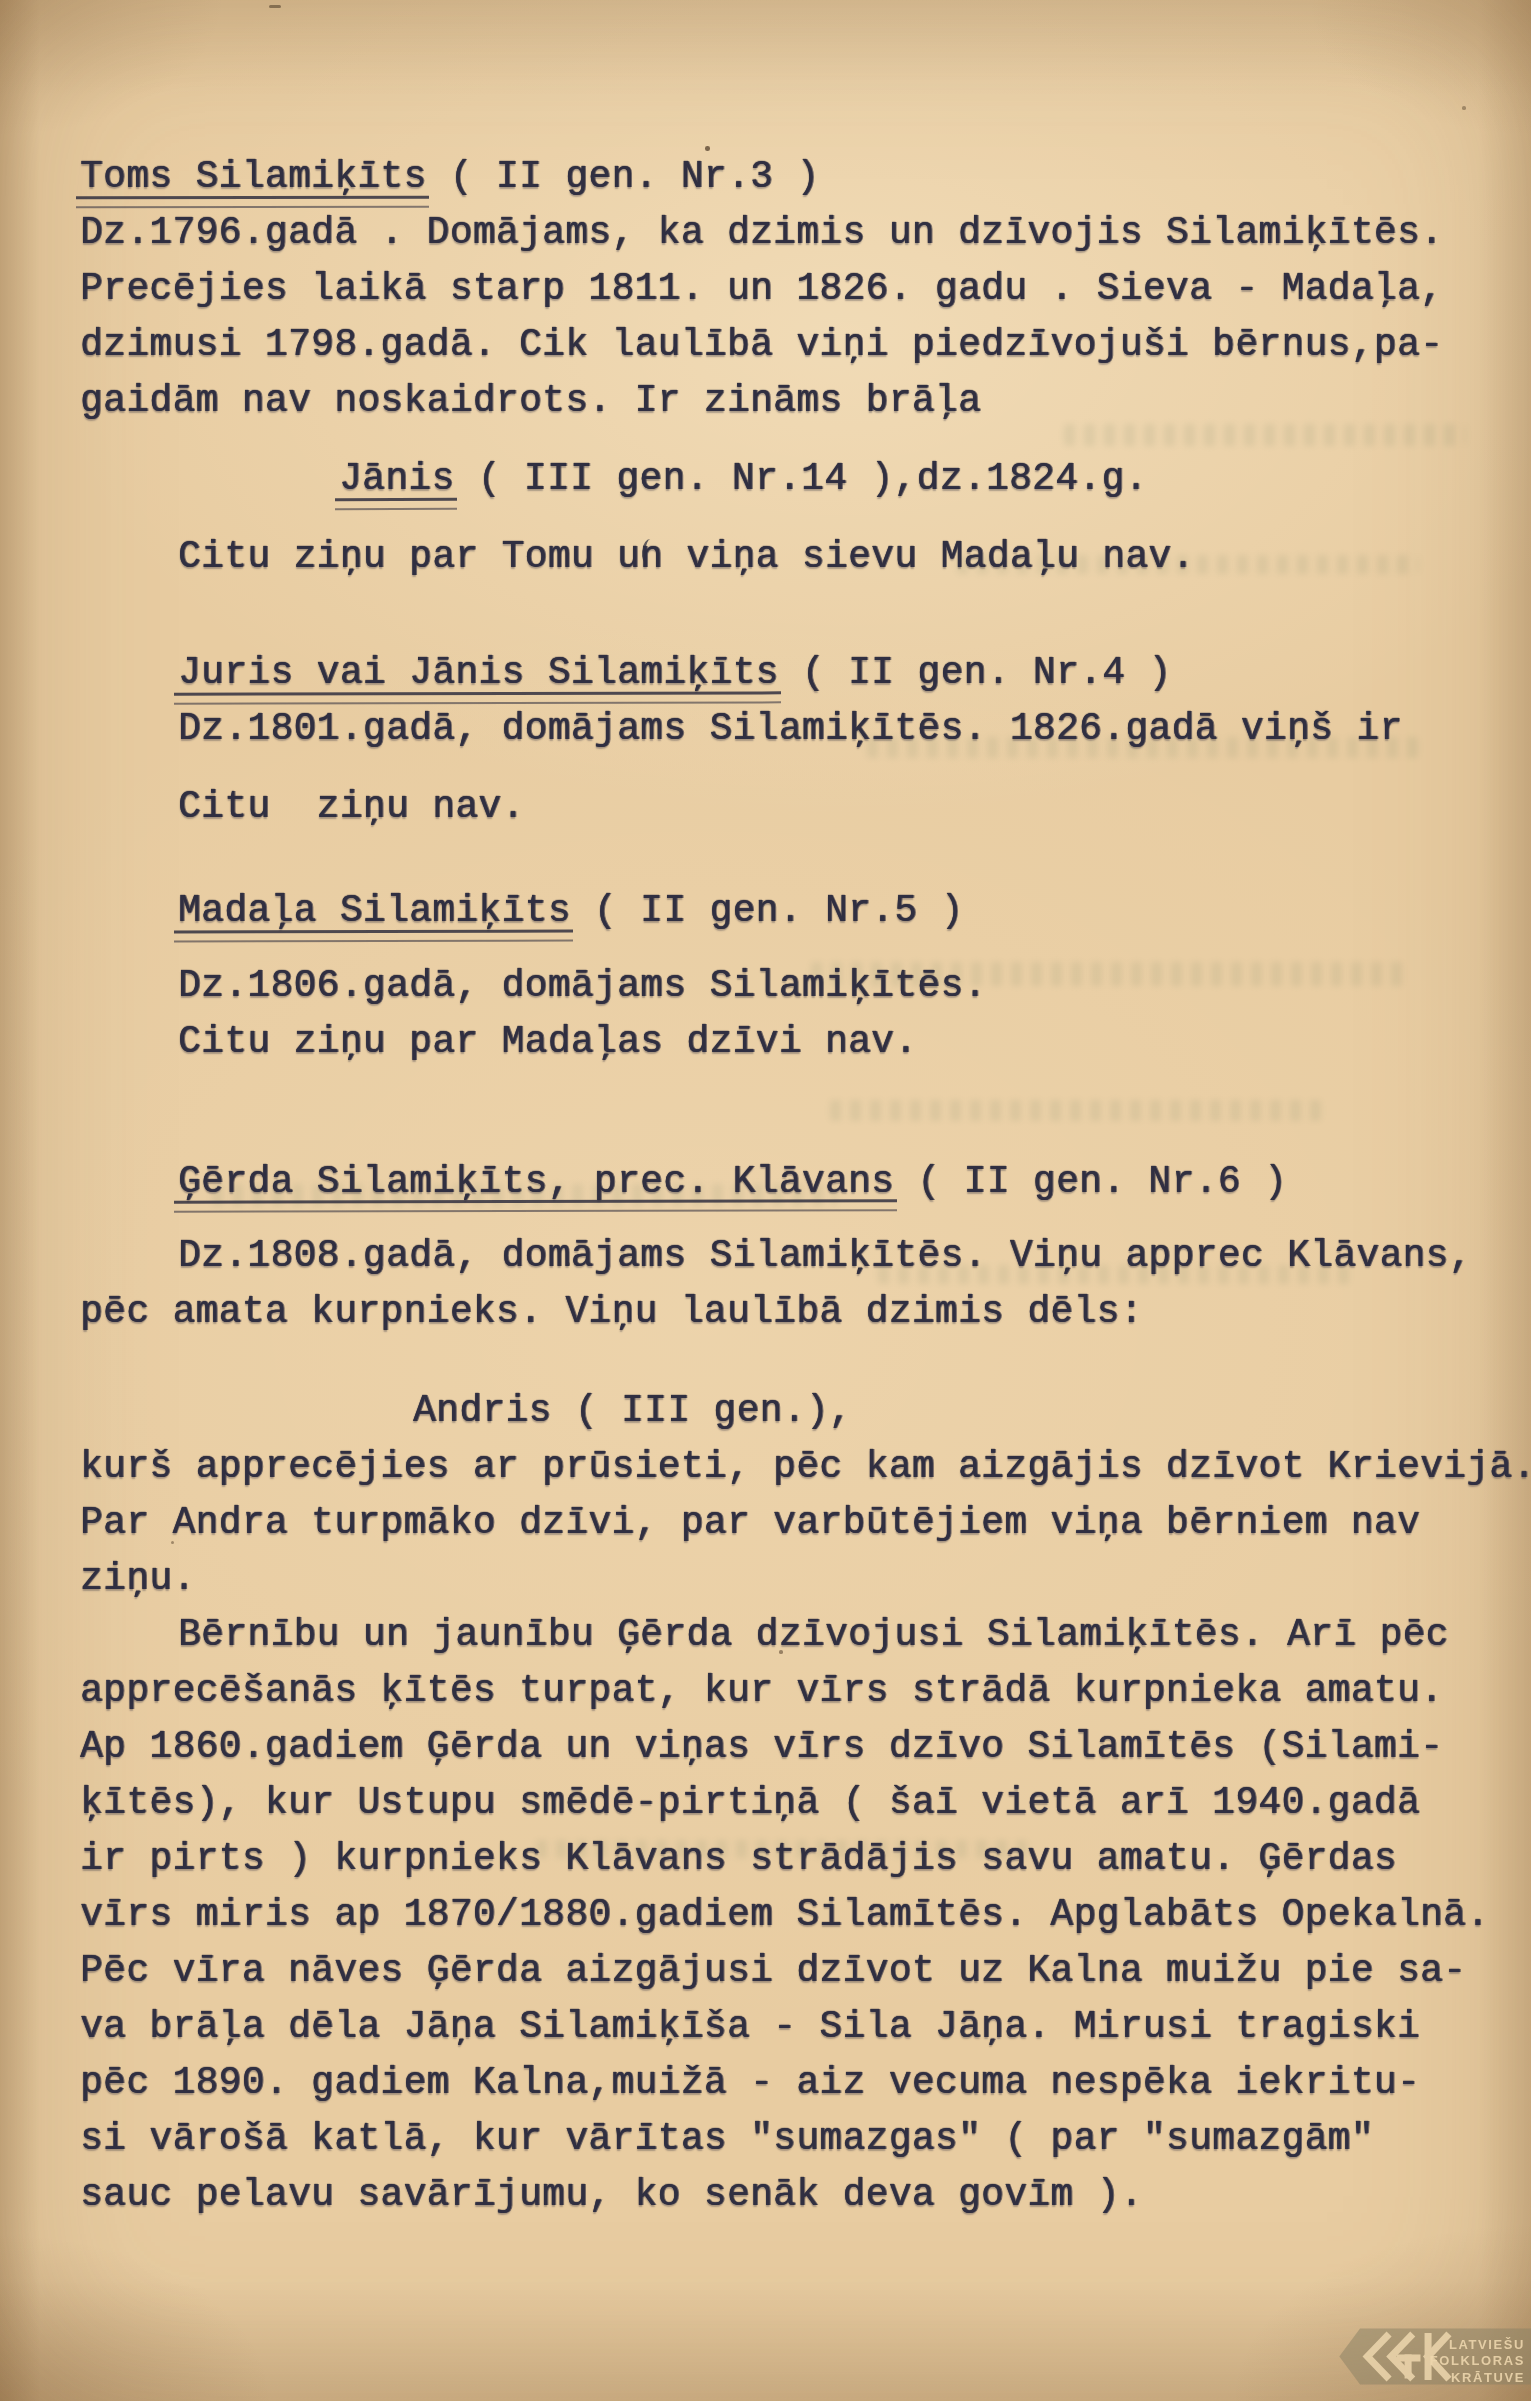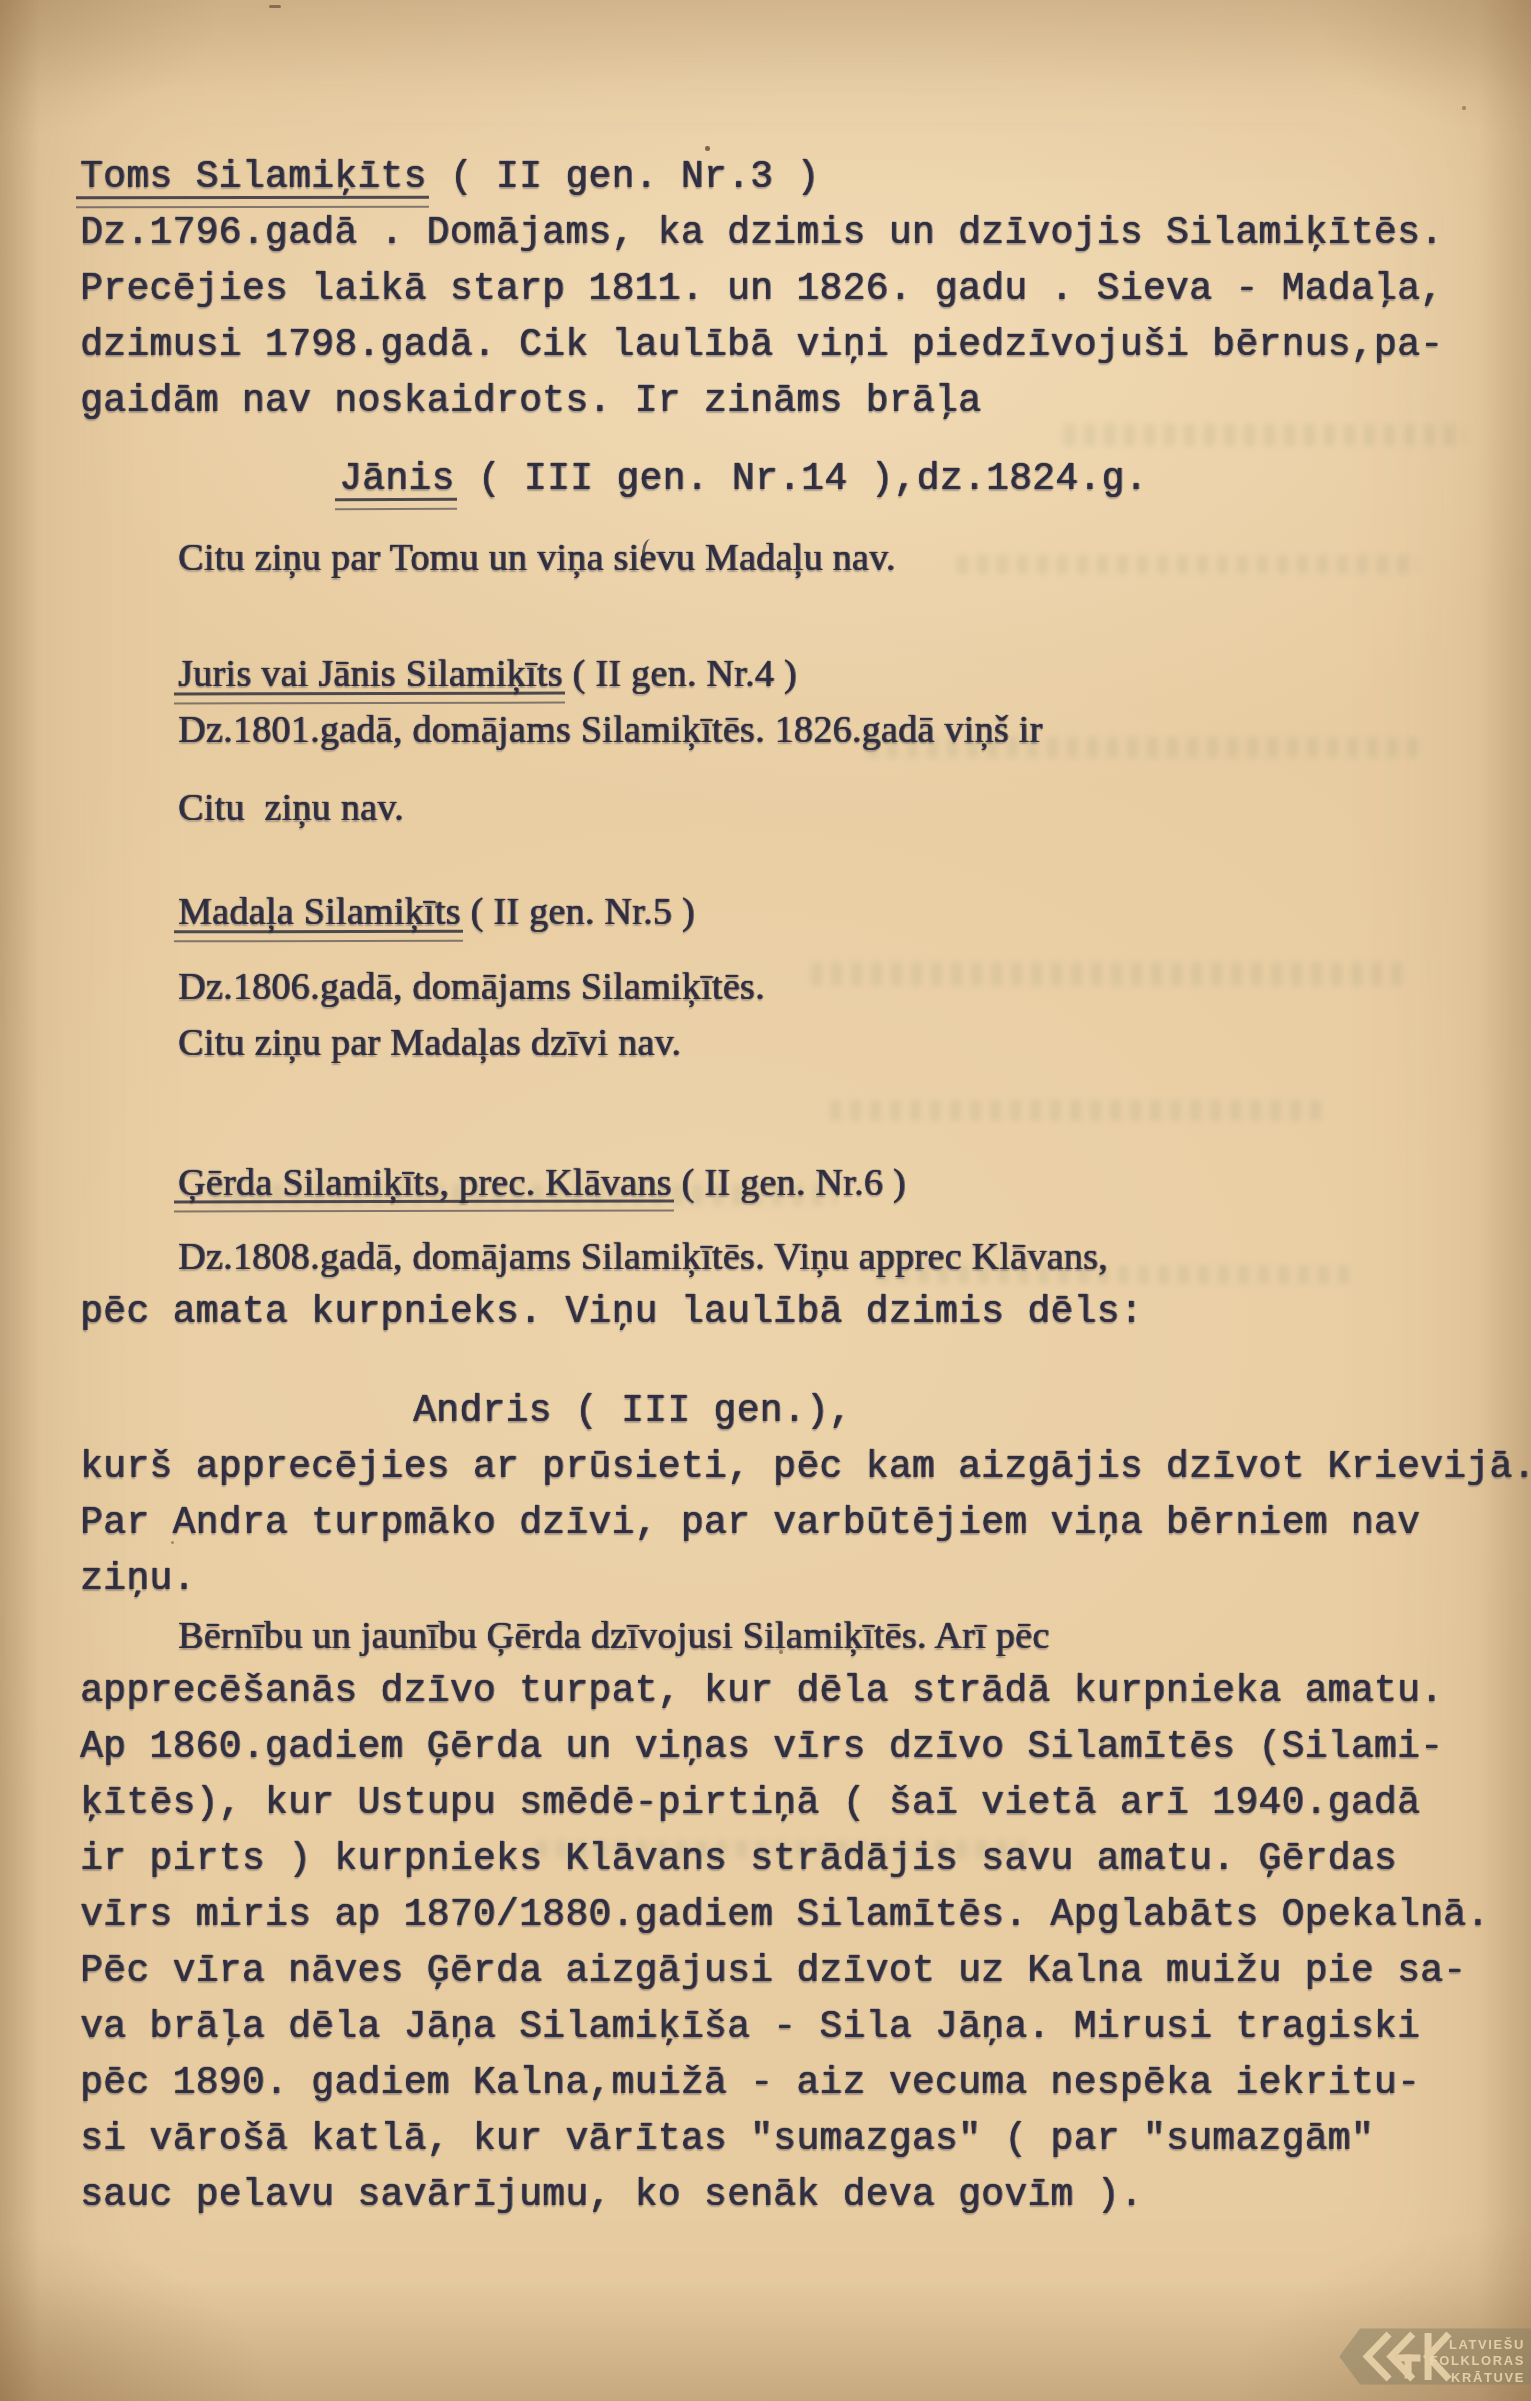--- a/index.html
+++ b/index.html
@@ -28,21 +28,21 @@
   .line{
     white-space:pre;
     font-size:38px;line-height:56px;min-height:56px;
     text-shadow:
       1.2px 0 0 rgba(46,45,63,.60),
       0 1.9px 1.5px rgba(46,45,63,.34),
       0 -0.7px 0.7px rgba(46,45,63,.18),
       0 0 0.7px rgba(46,45,63,.9);
     letter-spacing:0.3px;
   }
-  .ind1{padding-left:98px;font-family:Liberation Serif, serif;}
+  .ind1{padding-left:98px;}
   .ind2{padding-left:259px;}
   .ind3{padding-left:333px;margin-top:43px;}
   .u{position:relative;display:inline-block;}
   .u::after{
     content:"";position:absolute;left:-4.5px;right:-2.2px;bottom:-3px;height:7.4px;
     border-top:3px solid rgba(44,43,60,.82);
     border-bottom:2.2px solid rgba(44,43,60,.55);
     transform:skewY(-.12deg);
   }
   .gap-s2{margin-top:60px;}
@@ -109,21 +109,21 @@
     <div class="line ind1">Citu ziņu par Madaļas dzīvi nav.</div>
 
     <div class="line ind1 gap-s4"><span class="u">Ģērda Silamiķīts, prec. Klāvans</span><span> ( II gen. Nr.6 )</span></div>
     <div class="line ind1 gap-dz">Dz.1808.gadā, domājams Silamiķītēs. Viņu apprec Klāvans,</div>
     <div class="line">pēc amata kurpnieks. Viņu laulībā dzimis dēls:</div>
     <div class="line ind3">Andris ( III gen.),</div>
     <div class="line">kurš apprecējies ar prūsieti, pēc kam aizgājis dzīvot Krievijā.</div>
     <div class="line">Par Andra turpmāko dzīvi, par varbūtējiem viņa bērniem nav</div>
     <div class="line">ziņu.</div>
     <div class="line ind1">Bērnību un jaunību Ģērda dzīvojusi Silamiķītēs. Arī pēc</div>
-    <div class="line">apprecēšanās dzīvo turpat, kur dēla strādā kurpnieka amatu.</div>
+    <div class="line">apprecēšanās ķītēs turpat, kur vīrs strādā kurpnieka amatu.</div>
     <div class="line">Ap 1860.gadiem Ģērda un viņas vīrs dzīvo Silamītēs (Silami-</div>
     <div class="line">ķītēs), kur Ustupu smēdē-pirtiņā ( šaī vietā arī 1940.gadā</div>
     <div class="line">ir pirts ) kurpnieks Klāvans strādājis savu amatu. Ģērdas</div>
     <div class="line">vīrs miris ap 1870/1880.gadiem Silamītēs. Apglabāts Opekalnā.</div>
     <div class="line">Pēc vīra nāves Ģērda aizgājusi dzīvot uz Kalna muižu pie sa-</div>
     <div class="line">va brāļa dēla Jāņa Silamiķīša - Sila Jāņa. Mirusi tragiski</div>
     <div class="line">pēc 1890. gadiem Kalna,muižā - aiz vecuma nespēka iekritu-</div>
     <div class="line">si vārošā katlā, kur vārītas "sumazgas" ( par "sumazgām"</div>
     <div class="line">sauc pelavu savārījumu, ko senāk deva govīm ).</div>
 

